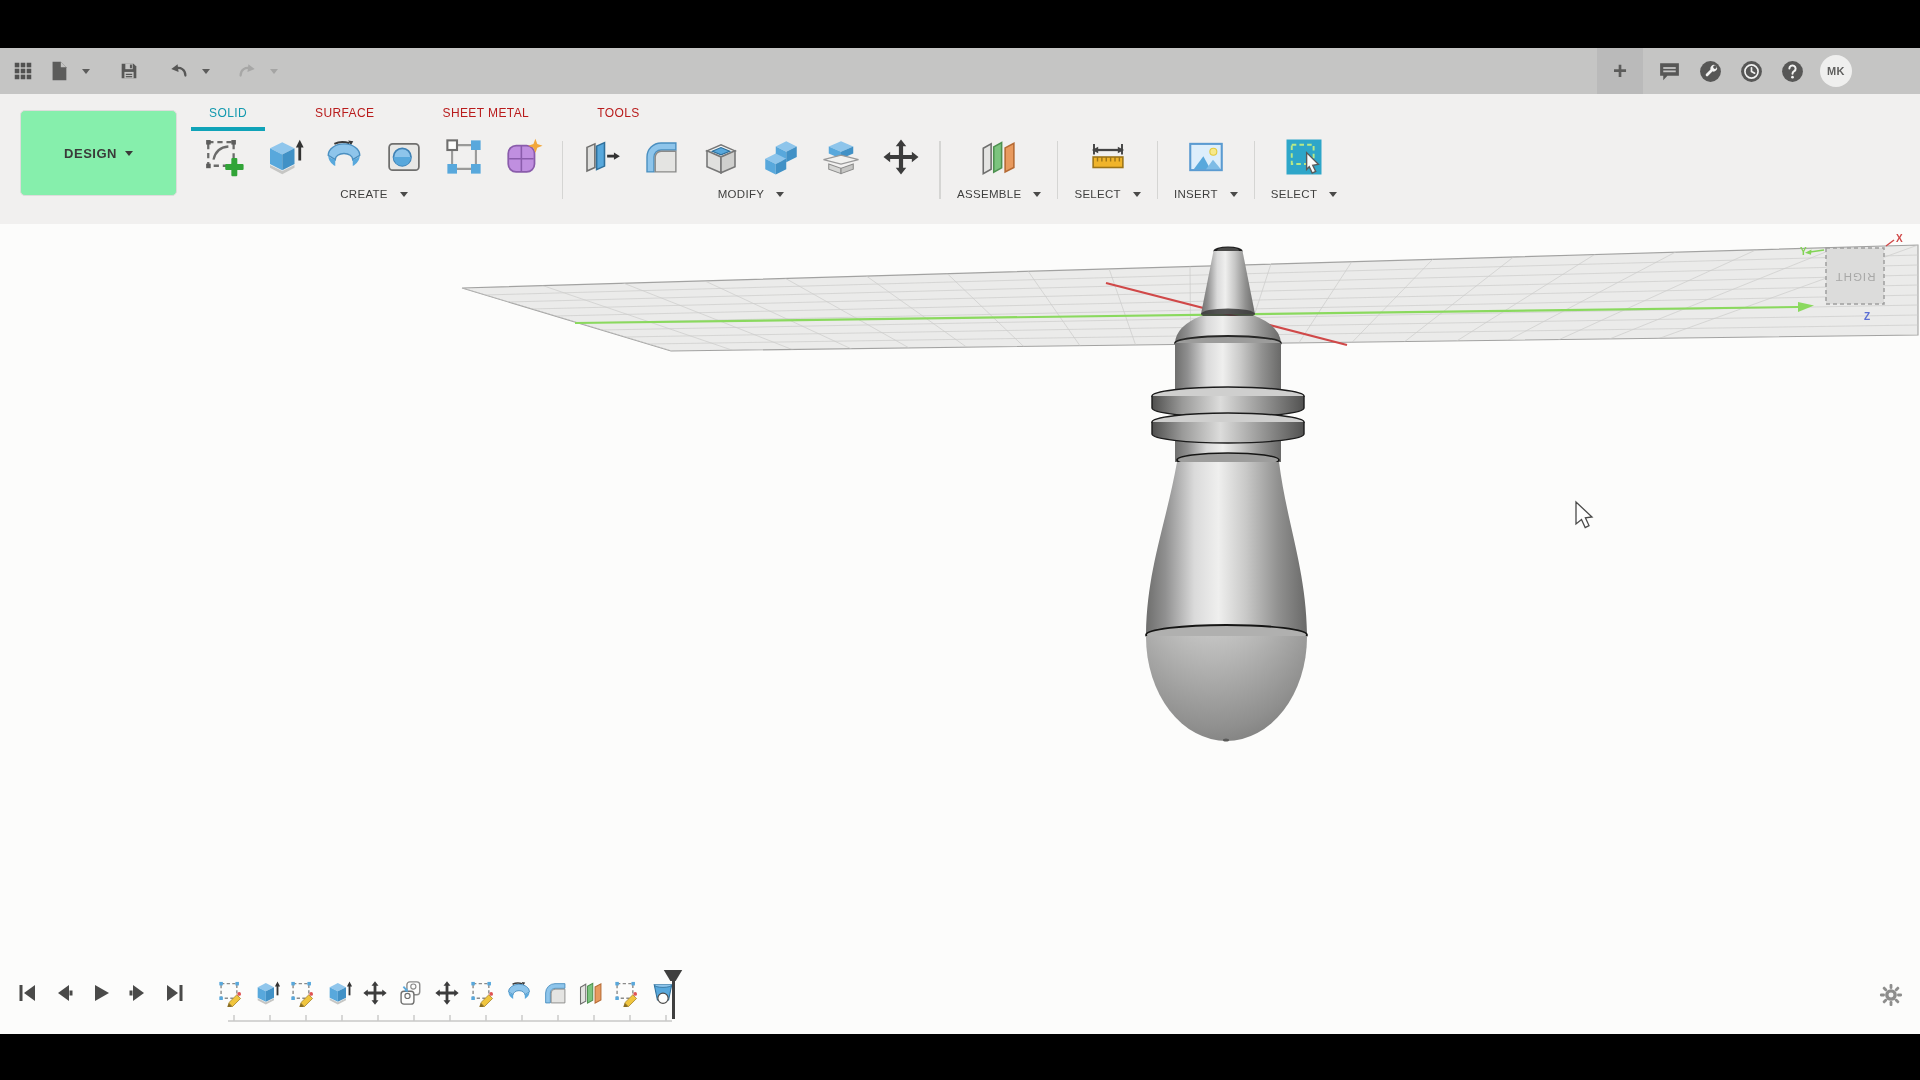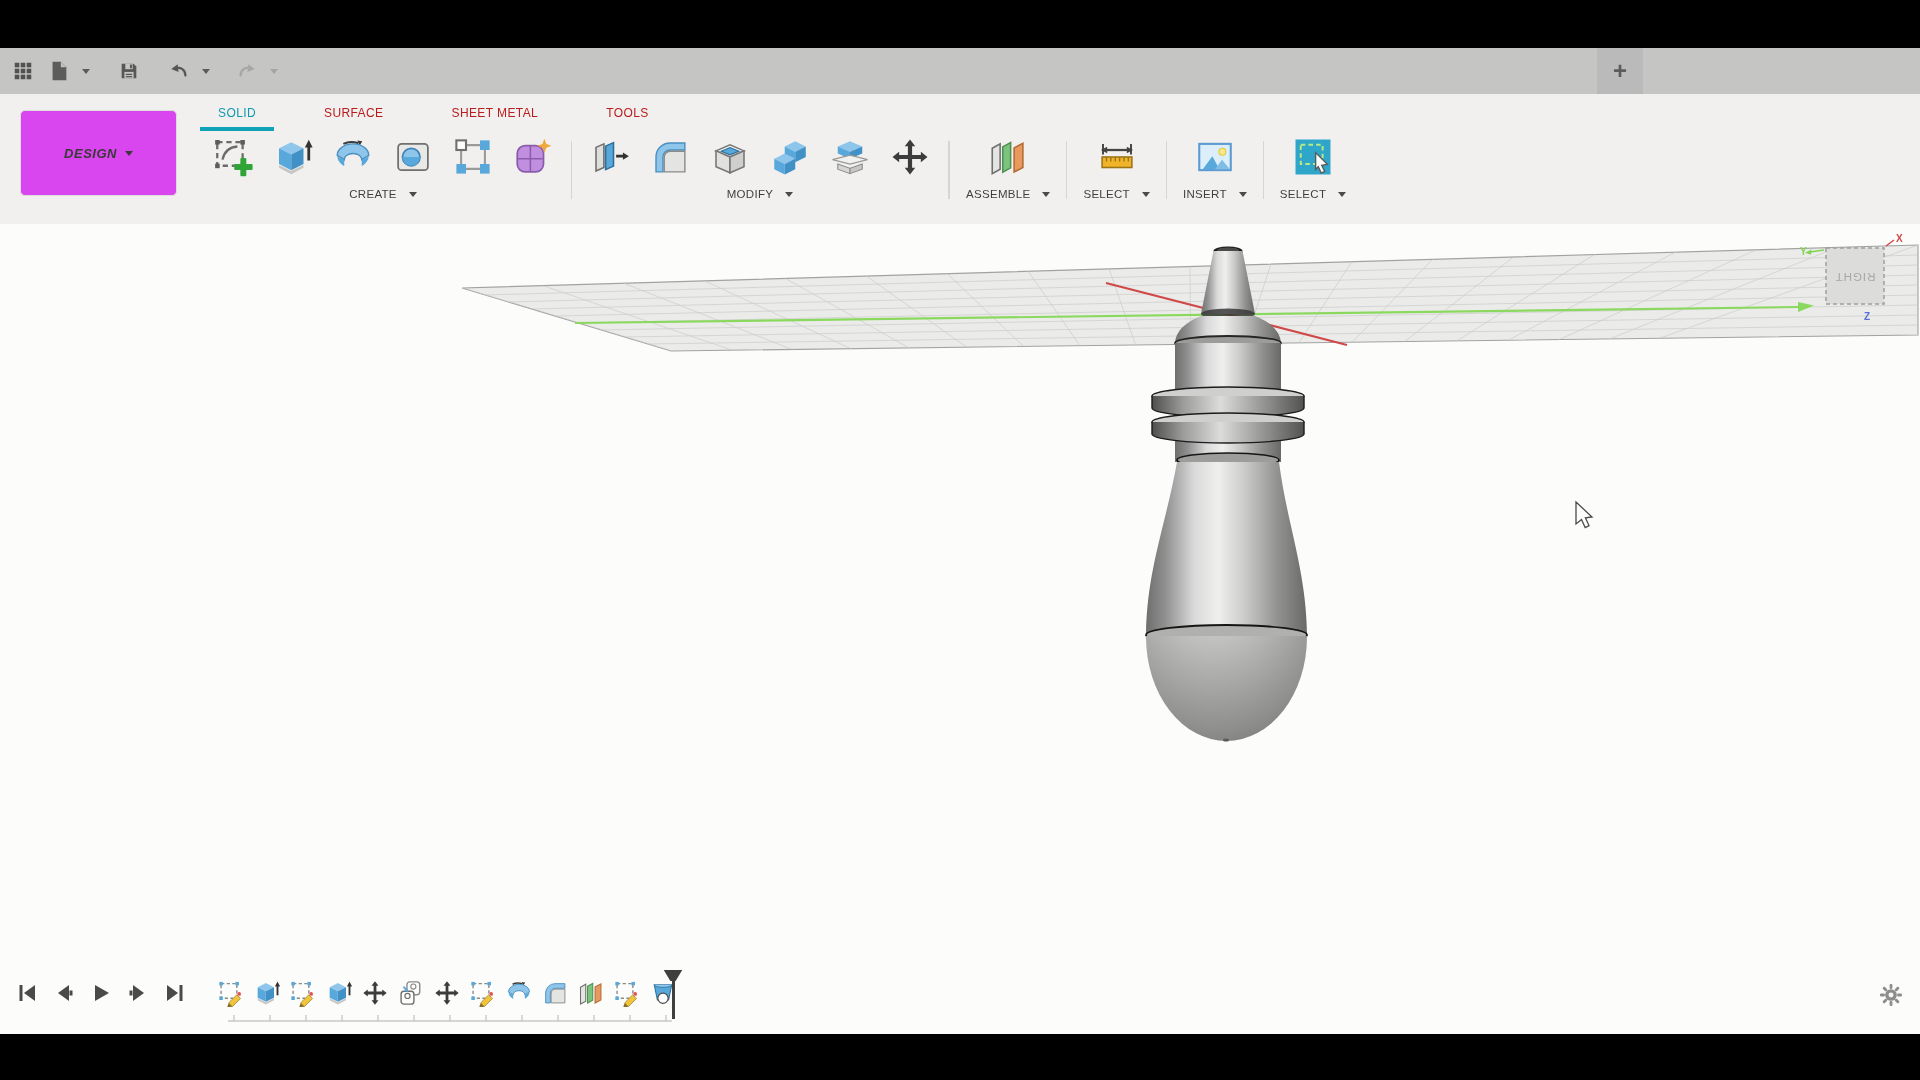--- a/index.html
+++ b/index.html
@@ -25,25 +25,25 @@
              font-size:16px;color:#5a5a59;}
   .newtab{position:absolute;left:1597px;top:0;width:46px;height:46px;background:#bababa;
           display:flex;align-items:center;justify-content:center;font-size:24px;font-weight:bold;color:#5c5c5b;}
   .tb-right{position:absolute;left:1656px;top:0;height:46px;display:flex;align-items:center;gap:15px;}
   .tb-right .tb-ic svg{width:25px;height:25px;}
   .avatar{width:32px;height:32px;border-radius:50%;background:#efefee;display:flex;align-items:center;justify-content:center;
           font-size:11px;font-weight:bold;color:#5f5f5e;letter-spacing:.5px;}
 
   
   .toolbar{position:absolute;top:94px;left:0;width:1920px;height:130px;background:#f1f0ef;border-bottom:1px solid #d8d8d6;}
-  .design-btn{position:absolute;left:20px;top:16px;width:157px;height:86px;background:#d946ef;border:1px solid #dddddb;
+  .design-btn{position:absolute;left:20px;top:16px;width:157px;height:86px;background:#86efac;border:1px solid #dddddb;
               border-radius:5px;display:flex;align-items:center;justify-content:center;gap:8px;
-              font-size:13px;font-weight:bold;letter-spacing:.5px;color:#3a3a39;font-family:inherit;font-style:italic;}
+              font-size:13px;font-weight:bold;letter-spacing:.5px;color:#3a3a39;font-family:inherit;}
   .design-btn .tri{border-top-color:#3a3a39;}
-  .ribbon{position:absolute;left:195px;top:0;right:0;height:130px;}
+  .ribbon{position:absolute;left:186px;top:0;right:0;height:130px;}
   .ribbon-tabs{position:absolute;left:5px;top:0;display:flex;gap:32px;height:37px;}
   .rtab{position:relative;padding:0 18px;display:flex;align-items:center;font-size:12px;letter-spacing:.4px;color:#b91c1c;}
   .rtab.active{color:#1299ae;}
   .rtab.active::after{content:"";position:absolute;left:0;right:0;bottom:0;height:4px;background:#10a3b8;}
   .ribbon-groups{position:absolute;left:0;top:37px;display:flex;align-items:flex-start;}
   .rgroup{display:flex;flex-direction:column;align-items:center;padding:0 16px;}
   .gicons{display:flex;gap:16px;height:52px;align-items:center;}
   .gicon{width:44px;height:44px;display:flex;align-items:center;justify-content:center;}
   .gicon svg{width:42px;height:42px;}
   .glabel{margin-top:5px;display:flex;align-items:center;gap:12px;font-size:11.5px;color:#3f3f3e;letter-spacing:.3px;}
@@ -371,20 +371,43 @@
             <use href="#sym-redo"></use>
           </svg>
         </span>
       <span class="tb-caret">
           <span class="tri dim"></span>
         </span>
     </div>
 
     <div class="newtab">+</div>
 
+    <div class="tb-right">
+      <span class="tb-ic">
+          <svg viewBox="0 0 24 24">
+            <use href="#sym-comment"></use>
+          </svg>
+        </span>
+      <span class="tb-ic">
+          <svg viewBox="0 0 24 24">
+            <use href="#sym-wrench-circle"></use>
+          </svg>
+        </span>
+      <span class="tb-ic">
+          <svg viewBox="0 0 24 24">
+            <use href="#sym-clock-circle"></use>
+          </svg>
+        </span>
+      <span class="tb-ic">
+          <svg viewBox="0 0 24 24">
+            <use href="#sym-help-circle"></use>
+          </svg>
+        </span>
+      <span class="avatar">MK</span>
+    </div>
   </header>
 
   <div class="toolbar">
     <button class="design-btn">
       <span>DESIGN</span>
       <span class="tri"></span>
     </button>
     <div class="ribbon">
       <div class="ribbon-tabs" id="ribbonTabs">
           <div class="rtab active">SOLID</div>

